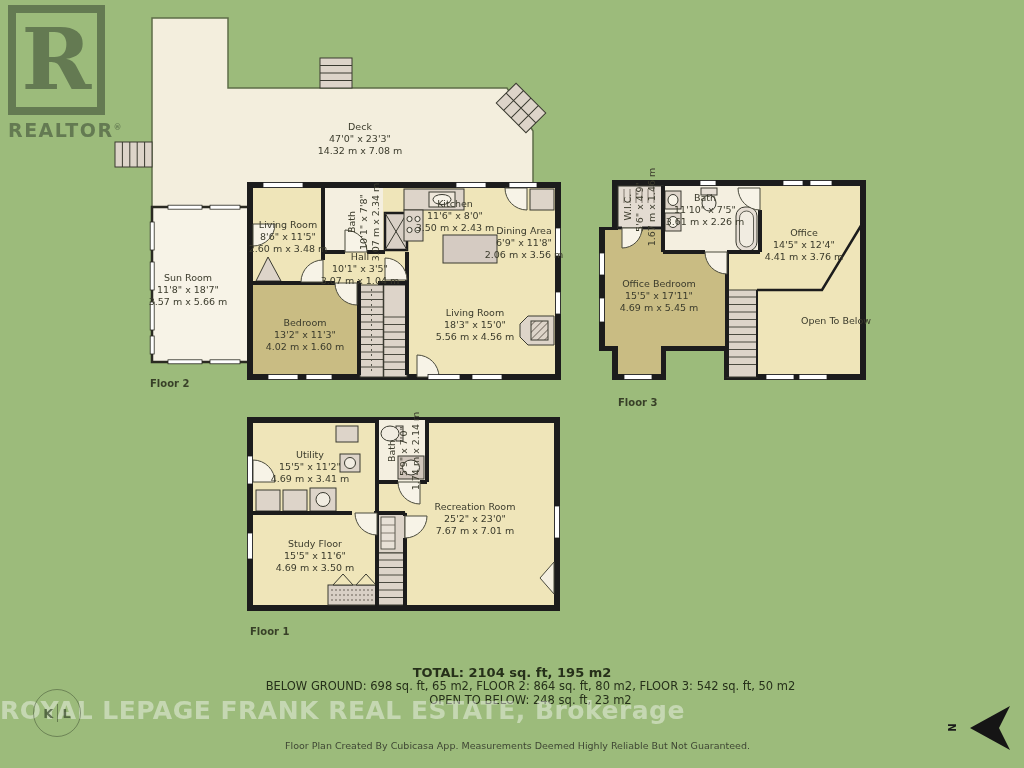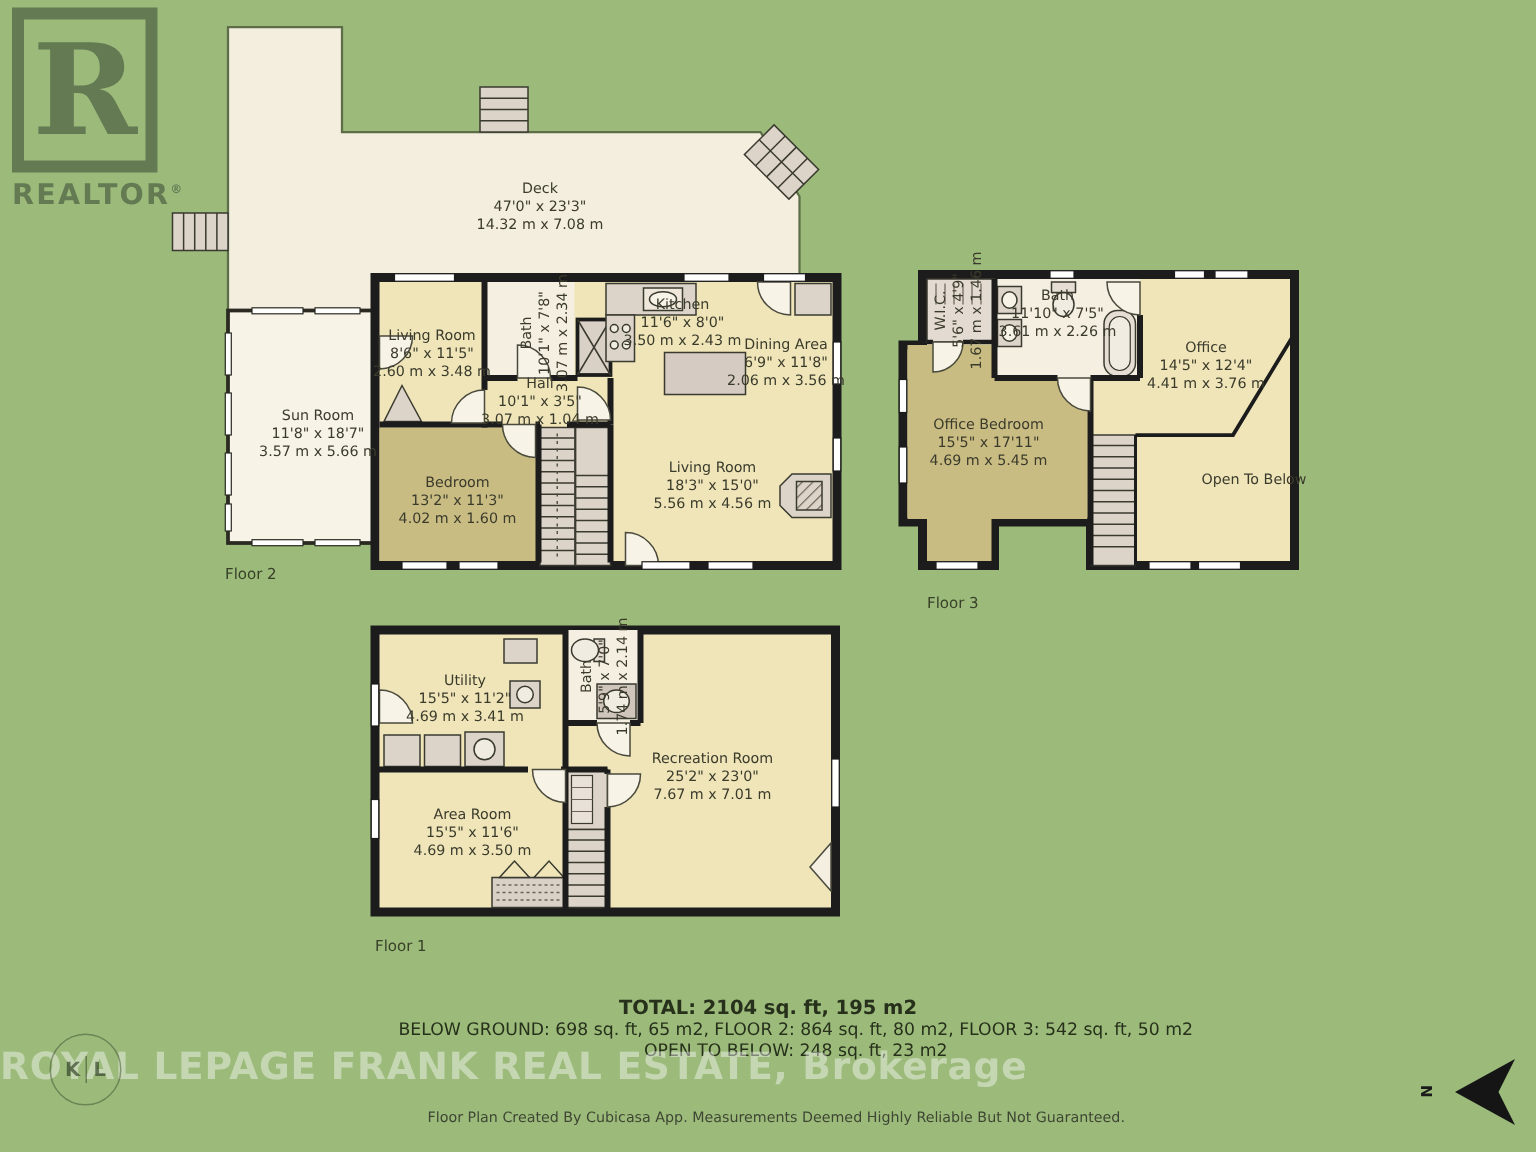--- a/index.html
+++ b/index.html
@@ -4,21 +4,21 @@
 <style>
   html,body{margin:0;padding:0;background:#666;}
   #canvas{position:relative;width:1024px;height:768px;background:#9cbb7b;overflow:hidden;
           font-family:"DejaVu Sans",sans-serif;}
   svg{position:absolute;left:0;top:0;}
   
   .room-label{position:absolute;transform:translate(-50%,-50%);text-align:center;
     font-size:9.5px;line-height:1.28;color:#3b3b2c;white-space:nowrap;}
   .room-label span{display:block;}
   .room-label.vertical{transform:translate(-50%,-50%) rotate(-90deg);}
-  .floor-label{position:absolute;font-size:10px;font-weight:normal;color:#384028;}
+  .floor-label{position:absolute;font-size:10px;font-weight:bold;color:#384028;}
   
   .summary{position:absolute;left:0;right:0;top:666px;text-align:center;color:#26301a;}
   .summary .total{font-size:13px;font-weight:bold;line-height:14px;}
   .summary .line{font-size:11.5px;line-height:13.5px;padding-left:37px;}
   .footer-note{position:absolute;left:0;right:0;top:740px;text-align:center;
     font-size:9.5px;color:#3e4633;padding-left:11px;}
   .brokerage{position:absolute;left:0;right:0;top:696px;text-align:left;white-space:nowrap;
     font-size:25px;font-weight:600;letter-spacing:.5px;color:rgba(255,255,255,.42);}
   
   .realtor{position:absolute;left:8px;top:5px;opacity:.62;color:#42533a;}
@@ -290,21 +290,21 @@
       <span class="realtor-r">R</span>
     </div>
     <div class="realtor-text"><span>REALTOR</span><sup>®</sup></div>
   </div>
 
   <div class="room-label" style="left:360px;top:139px">
     <span>Deck</span>
       <span>47'0" x 23'3"</span>
       <span>14.32 m x 7.08 m</span>
   </div>
-  <div class="room-label" style="left:212px;top:290px">
+  <div class="room-label" style="left:188px;top:290px">
     <span>Sun Room</span>
       <span>11'8" x 18'7"</span>
       <span>3.57 m x 5.66 m</span>
   </div>
   <div class="room-label" style="left:288px;top:237px">
     <span>Living Room</span>
       <span>8'6" x 11'5"</span>
       <span>2.60 m x 3.48 m</span>
   </div>
   <div class="room-label vertical" style="left:364px;top:222px">
@@ -373,21 +373,21 @@
     <span>Bath</span>
       <span>5'9" x 7'0"</span>
       <span>1.74 m x 2.14 m</span>
   </div>
   <div class="room-label" style="left:475px;top:519px">
     <span>Recreation Room</span>
       <span>25'2" x 23'0"</span>
       <span>7.67 m x 7.01 m</span>
   </div>
   <div class="room-label" style="left:315px;top:556px">
-    <span>Area Room</span>
+    <span>Study Floor</span>
       <span>15'5" x 11'6"</span>
       <span>4.69 m x 3.50 m</span>
   </div>
   <div class="floor-label" style="left:250px;top:626px">Floor 1</div>
 
   <div class="summary">
     <div class="total">TOTAL: 2104 sq. ft, 195 m2</div>
     <div class="line">BELOW GROUND: 698 sq. ft, 65 m2, FLOOR 2: 864 sq. ft, 80 m2, FLOOR 3: 542 sq. ft, 50 m2</div>
     <div class="line">OPEN TO BELOW: 248 sq. ft, 23 m2</div>
   </div>

